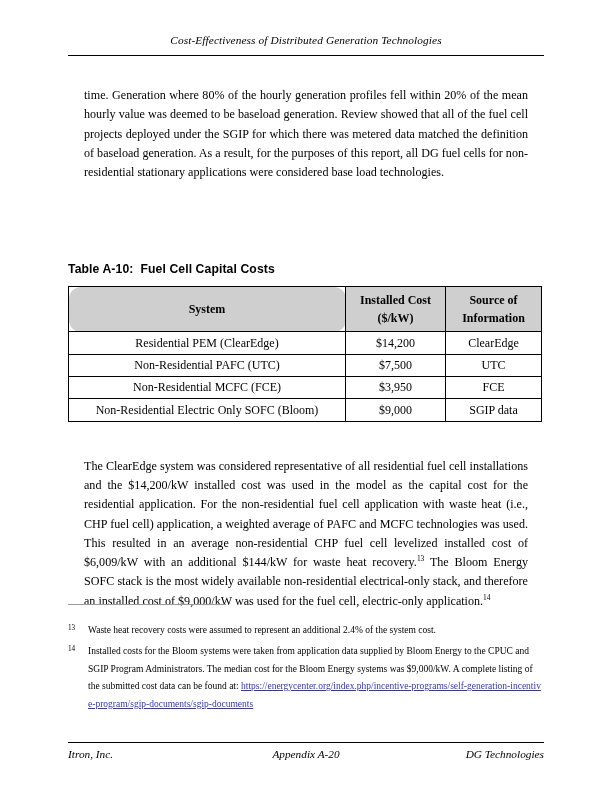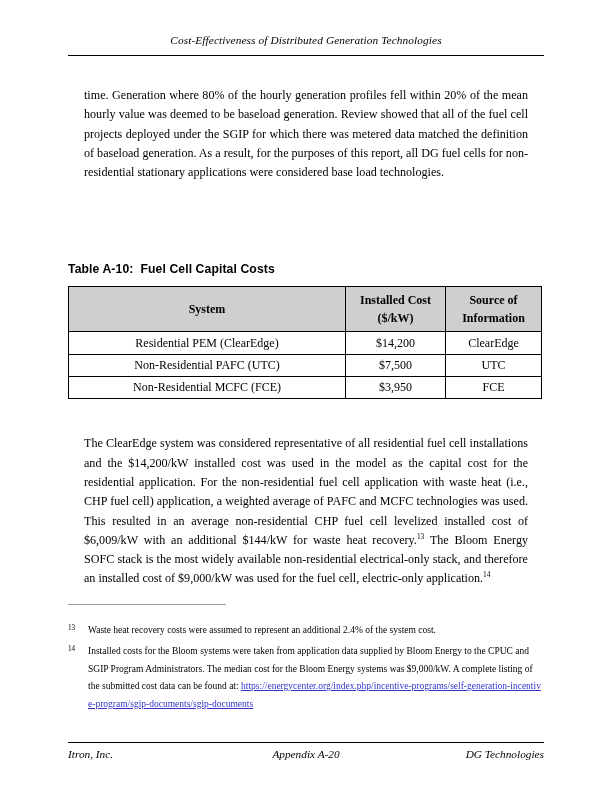--- a/index.html
+++ b/index.html
@@ -98,21 +98,21 @@
   }
   table.data thead th {
     background: #cfcfcf;
     font-weight: bold;
     text-align: center;
     vertical-align: middle;
     height: 44px;
     line-height: 18.5px;
     border-bottom: 1.9px solid #000;
   }
-  table.data thead th.col-system   { width: 276px; }
+  table.data thead th.col-system   { width: 276px; border-radius: 12px; }
   table.data thead th.col-cost     { width: 99px; }
   table.data thead th.col-source   { width: 95px; }
   table.data tbody td {
     height: 21.3px;
     vertical-align: middle;
   }
   td.c-system {
     text-align: center;
     padding-left: 5px;
   }
@@ -244,20 +244,25 @@
         <tr>
           <td class="c-system">Non-Residential PAFC (UTC)</td>
           <td class="c-cost">$7,500</td>
           <td class="c-source">UTC</td>
         </tr>
         <tr>
           <td class="c-system">Non-Residential MCFC (FCE)</td>
           <td class="c-cost">$3,950</td>
           <td class="c-source">FCE</td>
         </tr>
+        <tr>
+          <td class="c-system">Non-Residential Electric Only SOFC (Bloom)</td>
+          <td class="c-cost">$9,000</td>
+          <td class="c-source">SGIP data</td>
+        </tr>
       </tbody>
     </table>
 
     <div class="gap-table-bottom"></div>
 
     <p class="body"><span>The ClearEdge system was considered representative of all residential fuel cell installations and the $14,200/kW installed cost was used in the model as the capital cost for the residential application.  For the non-residential fuel cell application with waste heat (i.e., CHP fuel cell) application, a weighted average of PAFC and MCFC technologies was used.  This resulted in an average non-residential CHP fuel cell levelized installed cost of $6,009/kW with an additional $144/kW for waste heat recovery.</span><sup class="fn-ref">13</sup><span>  The Bloom Energy SOFC stack is the most widely available non-residential electrical-only stack, and therefore an installed cost of $9,000/kW was used for the fuel cell, electric-only application.</span><sup class="fn-ref">14</sup></p>
 
   </div>
 
   <div class="footnote-sep"></div>

